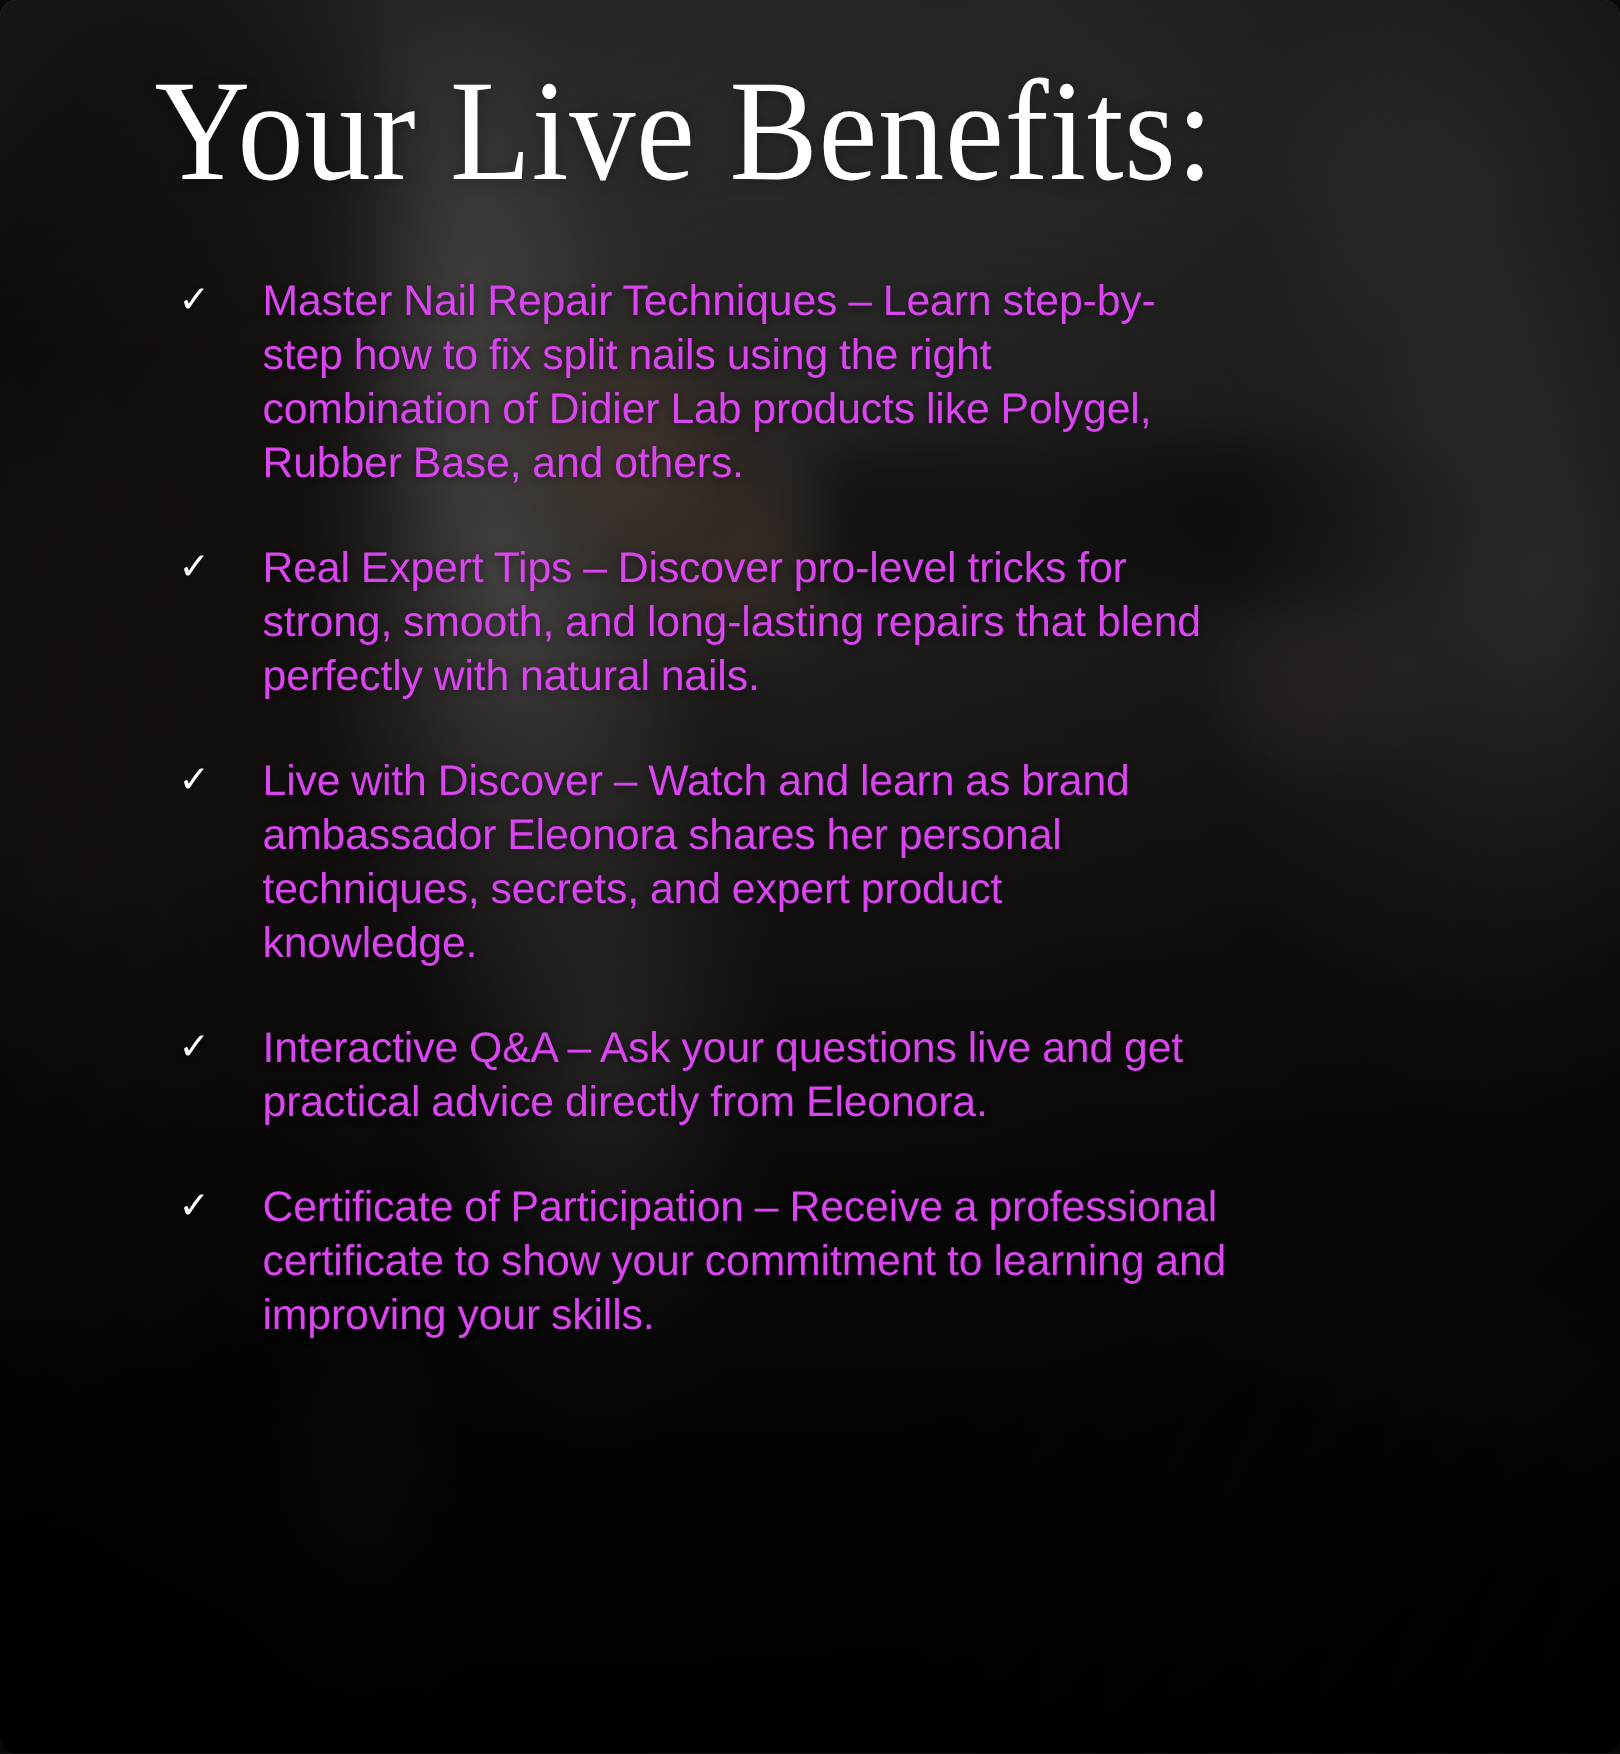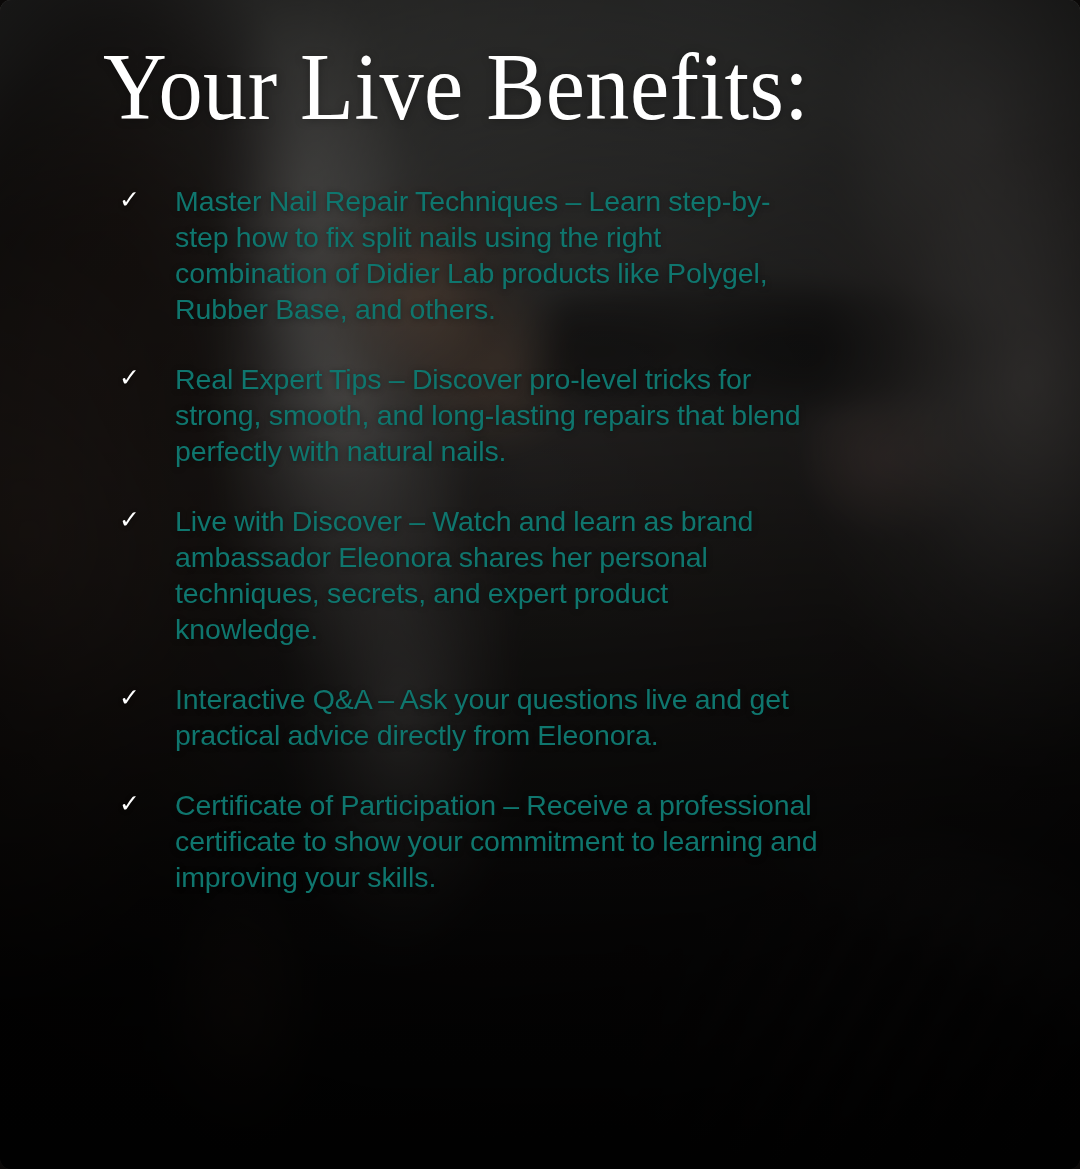--- a/index.html
+++ b/index.html
@@ -154,21 +154,21 @@
     text-shadow:0 1px 5px rgba(0,0,0,.45);
   }
 
   .benefit-text {
     display:block;
     font-family:"Liberation Sans", sans-serif;
     font-size:28.5px;
     font-weight:400;
     line-height:36px;
     letter-spacing:-0.1px;
-    color:#0f766e;
+    color:#d946ef;
     text-shadow:0 1px 6px rgba(0,0,0,.42);
     word-spacing:-0.5px;
   }
 </style>
 </head>
 <body>
 
 <div class="poster">
 
   <div class="bg">

